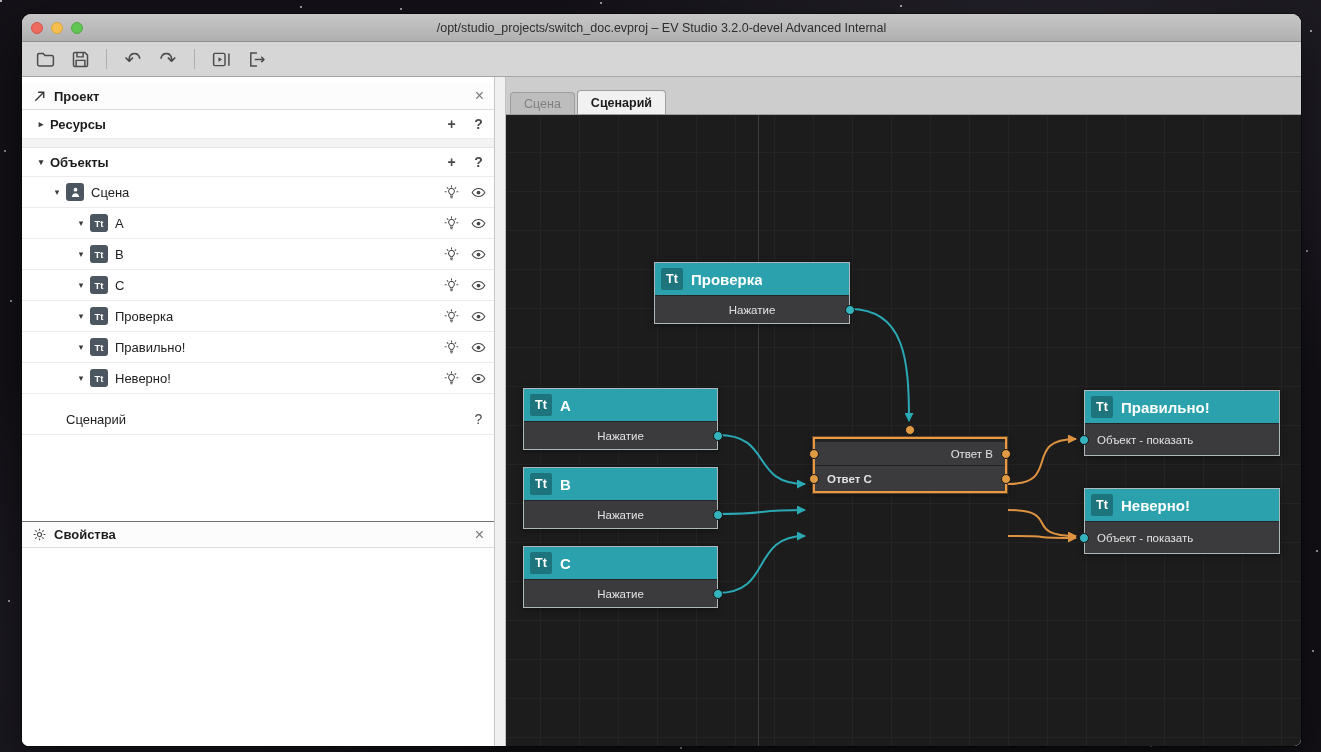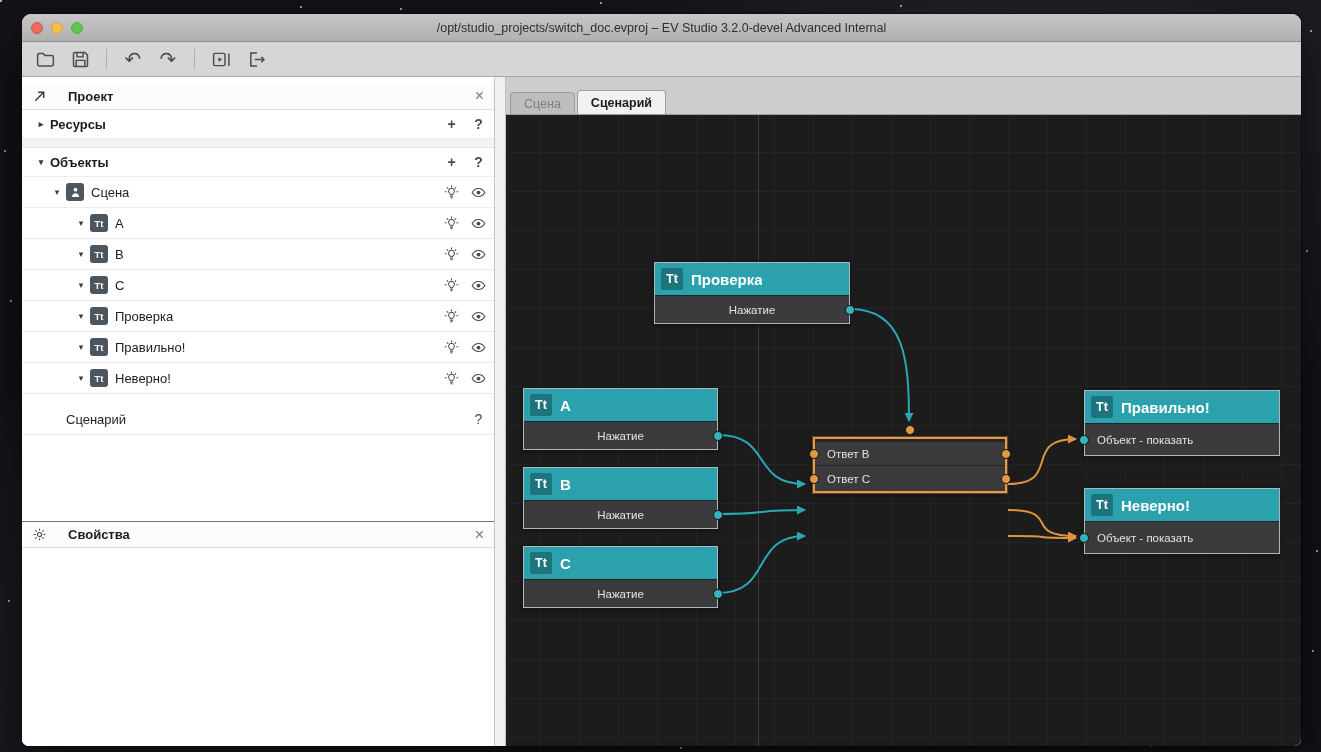--- a/index.html
+++ b/index.html
@@ -39,21 +39,21 @@
   .tb-btn svg{width:21px;height:21px;}
   .tb-glyph{font-size:20px;color:#4c4c4c;line-height:1;}
   .tb-sep{width:1px;height:20px;background:#b0b0b0;margin:0 4px;}
   
   .main{display:flex;height:669px;}
   .left{width:473px;box-sizing:border-box;background:#fff;border-right:1px solid #c6c6c6;
     display:flex;flex-direction:column;}
   .left-spacer{height:6px;background:#fff;}
   .panel-header{height:27px;box-sizing:border-box;display:flex;align-items:center;gap:7px;
     padding:0 10px;border-bottom:1px solid #dcdcdc;background:#fcfcfc;flex:0 0 auto;}
-  .panel-header .ph-title{font-size:13px;font-weight:bold;color:#1d1d1f;margin-left:14px;}
+  .panel-header .ph-title{font-size:13px;font-weight:bold;color:#1d1d1f;}
   .panel-header .ph-close{margin-left:auto;font-size:16px;color:#777;line-height:1;cursor:default;}
   .ph-icon{width:15px;height:15px;display:flex;}
   .ph-icon svg{width:15px;height:15px;}
   
   #project-rows{flex:0 0 auto;}
   .tree-row{height:31px;box-sizing:border-box;display:flex;align-items:center;
     border-bottom:1px solid #ececec;padding-right:8px;background:#fff;font-size:13px;color:#222;}
   .tree-row.section{height:29px;font-weight:bold;color:#1c1c1e;}
   .arrow-slot{width:18px;flex:0 0 18px;text-align:center;color:#3a3a3a;font-size:9px;}
   .icon-box{width:18px;height:18px;flex:0 0 18px;border-radius:3px;background:#4b5660;color:#fff;
@@ -408,26 +408,26 @@
               <div class="node-header" style="height: 32px; background: rgb(42, 161, 172);">
                 <span class="node-icon">Tt</span>
                 <span class="node-title">C</span>
               </div>
               <div class="node-row center" style="height: 28px;">
                 <span>Нажатие</span>
                 <span class="port out" style="background: rgb(53, 179, 189);"></span>
               </div>
             </div>
             <div class="node selected" style="left: 307px; top: 322px; width: 194px;">
-              <div class="node-row" style="height: 26px;">
+              <div class="node-row" style="height: 26px; justify-content: flex-end;">
                 <span>Ответ B</span>
                 <span class="port in" style="background: rgb(224, 154, 68);"></span>
                 <span class="port out" style="background: rgb(224, 154, 68);"></span>
               </div>
-              <div class="node-row" style="height: 26px;">
+              <div class="node-row" style="height: 26px; font-weight: bold;">
                 <span>Ответ C</span>
                 <span class="port in" style="background: rgb(224, 154, 68);"></span>
                 <span class="port out" style="background: rgb(224, 154, 68);"></span>
               </div>
               <span class="port top" style="background: rgb(224, 154, 68);"></span>
             </div>
             <div class="node" style="left: 578px; top: 275px; width: 196px;">
               <div class="node-header" style="height: 32px; background: rgb(42, 161, 172);">
                 <span class="node-icon">Tt</span>
                 <span class="node-title">Правильно!</span>

